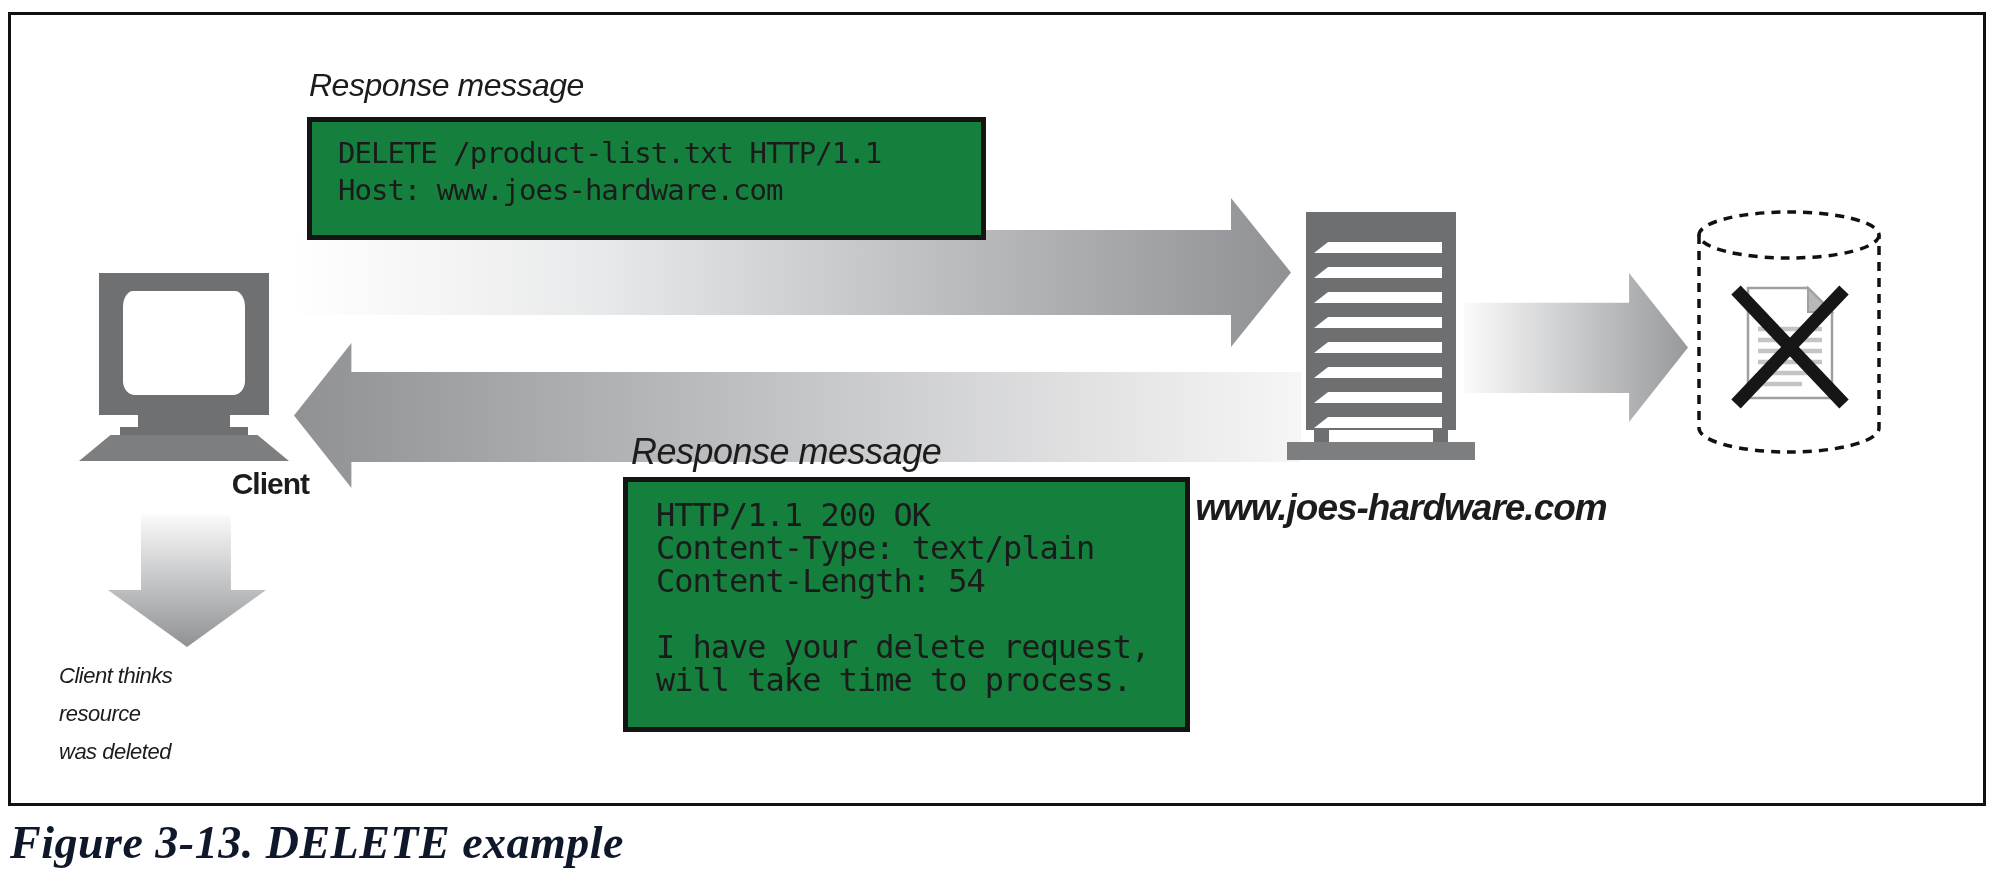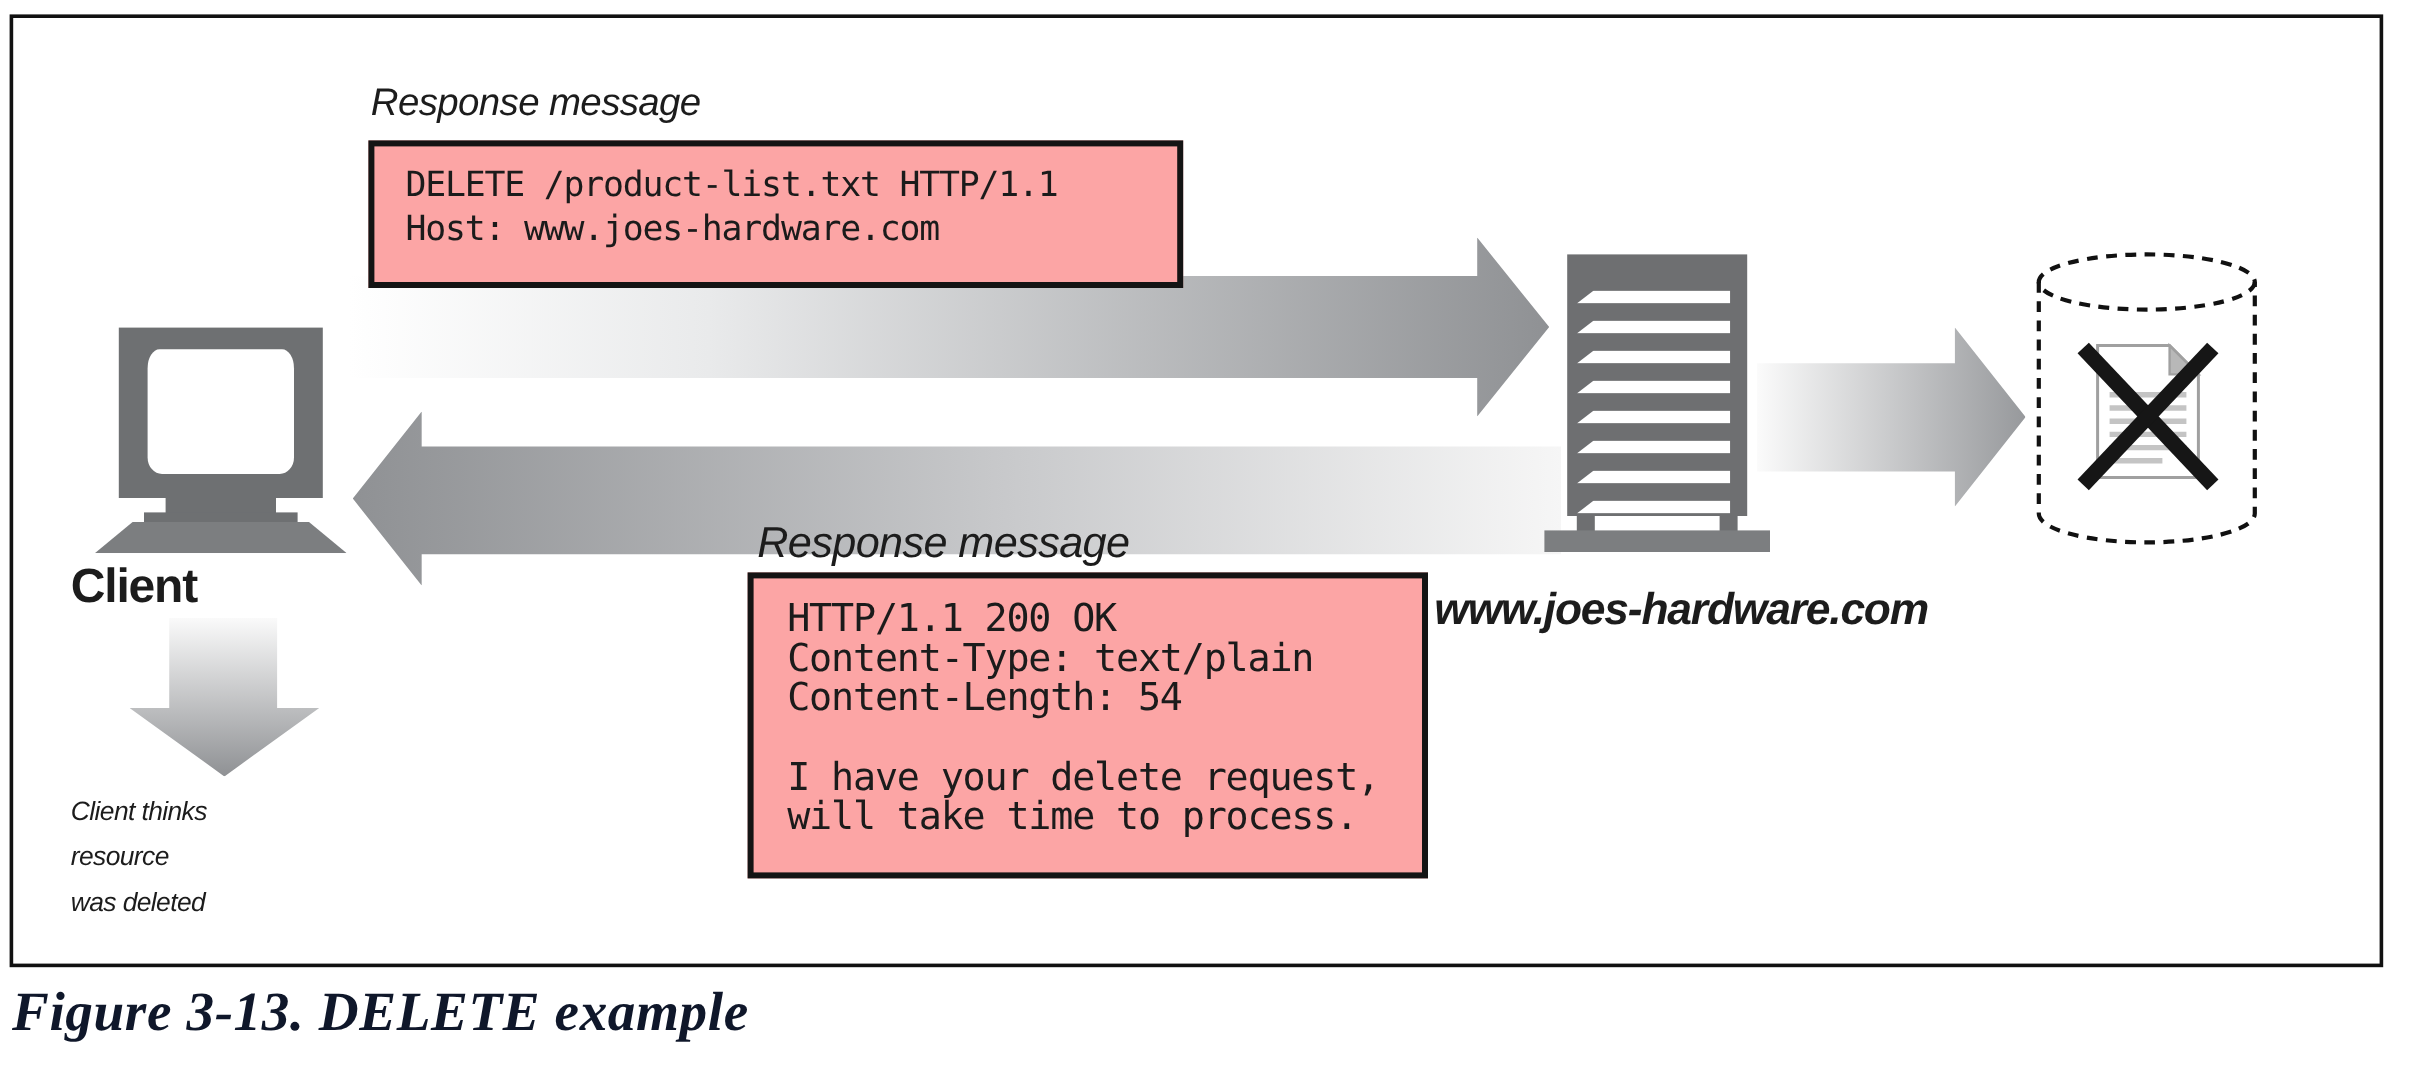--- a/index.html
+++ b/index.html
@@ -24,33 +24,33 @@
     background:linear-gradient(to right,#fbfbfb 0%,#97999c 100%);
     clip-path:polygon(0 20%, 73.7% 20%, 73.7% 0, 100% 50%, 73.7% 100%, 73.7% 80.5%, 0 80.5%);
   }
   .arrow-down {
     left:97px; top:500px; width:158px; height:132px;
     background:linear-gradient(to bottom,#fafafa 0%,#8f9194 100%);
     clip-path:polygon(20.9% 0, 77.8% 0, 77.8% 56.8%, 100% 56.8%, 50% 100%, 0 56.8%, 20.9% 56.8%);
   }
 
   
-  .msgbox { position:absolute; background:#fca5a5; border:5px solid #141414; z-index:3; }
+  .msgbox { position:absolute; background:#15803d; border:5px solid #141414; z-index:3; }
   .msgbox-req { left:296px; top:102px; width:679px; height:123px; padding:13px 0 0 26px; }
   .msgbox-resp { left:612px; top:462px; width:567px; height:255px; padding:17px 0 0 28px; }
   .code { font-family:"DejaVu Sans Mono", monospace; color:#1b1b1b; white-space:pre-line; }
   .code-req { font-size:29px; line-height:37px; letter-spacing:-1px; }
   .code-resp { font-size:32px; line-height:33px; letter-spacing:-1px; }
 
   
   .lbl { position:absolute; font-style:italic; color:#1c1c1c; letter-spacing:-0.5px; z-index:3; }
   .lbl-req { left:298px; top:52px; font-size:32px; }
   .lbl-resp { left:620px; top:416px; font-size:36px; }
   .lbl-bold { font-weight:bold; font-style:normal; }
-  .lbl-client { left:48px; top:452px; width:250px; text-align:left; font-size:40px; letter-spacing:-1px; }
+  .lbl-client { left:48px; top:452px; width:250px; text-align:right; font-size:30px; letter-spacing:-1px; }
   .lbl-server { left:1160px; top:460px; width:460px; text-align:center; font-weight:bold; font-size:37px; letter-spacing:-1px;margin-top:12px; }
   .lbl-thought { left:48px; top:642px; width:254px; text-align:left; font-size:22px; line-height:38px; white-space:pre-line; }
   .lbl-disk { left:1630px; top:458px; width:350px; text-align:center; font-size:29px; line-height:41px; white-space:pre-line; }
 
   
   .client-icon { position:absolute; left:68px; top:256px; width:210px; height:190px; z-index:2; }
   .monitor { position:absolute; left:20px; top:2px; width:170px; height:142px; background:#6e7072; }
   .screen { position:absolute; left:44px; top:20px; width:122px; height:104px; background:#fff; border-radius:10px 10px 12px 12px / 16px 16px 14px 14px; }
   .neck { position:absolute; left:59px; top:144px; width:92px; height:20px; background:#6e7072; }
   .neck-step { position:absolute; left:41px; top:156px; width:128px; height:10px; background:#6e7072; }

